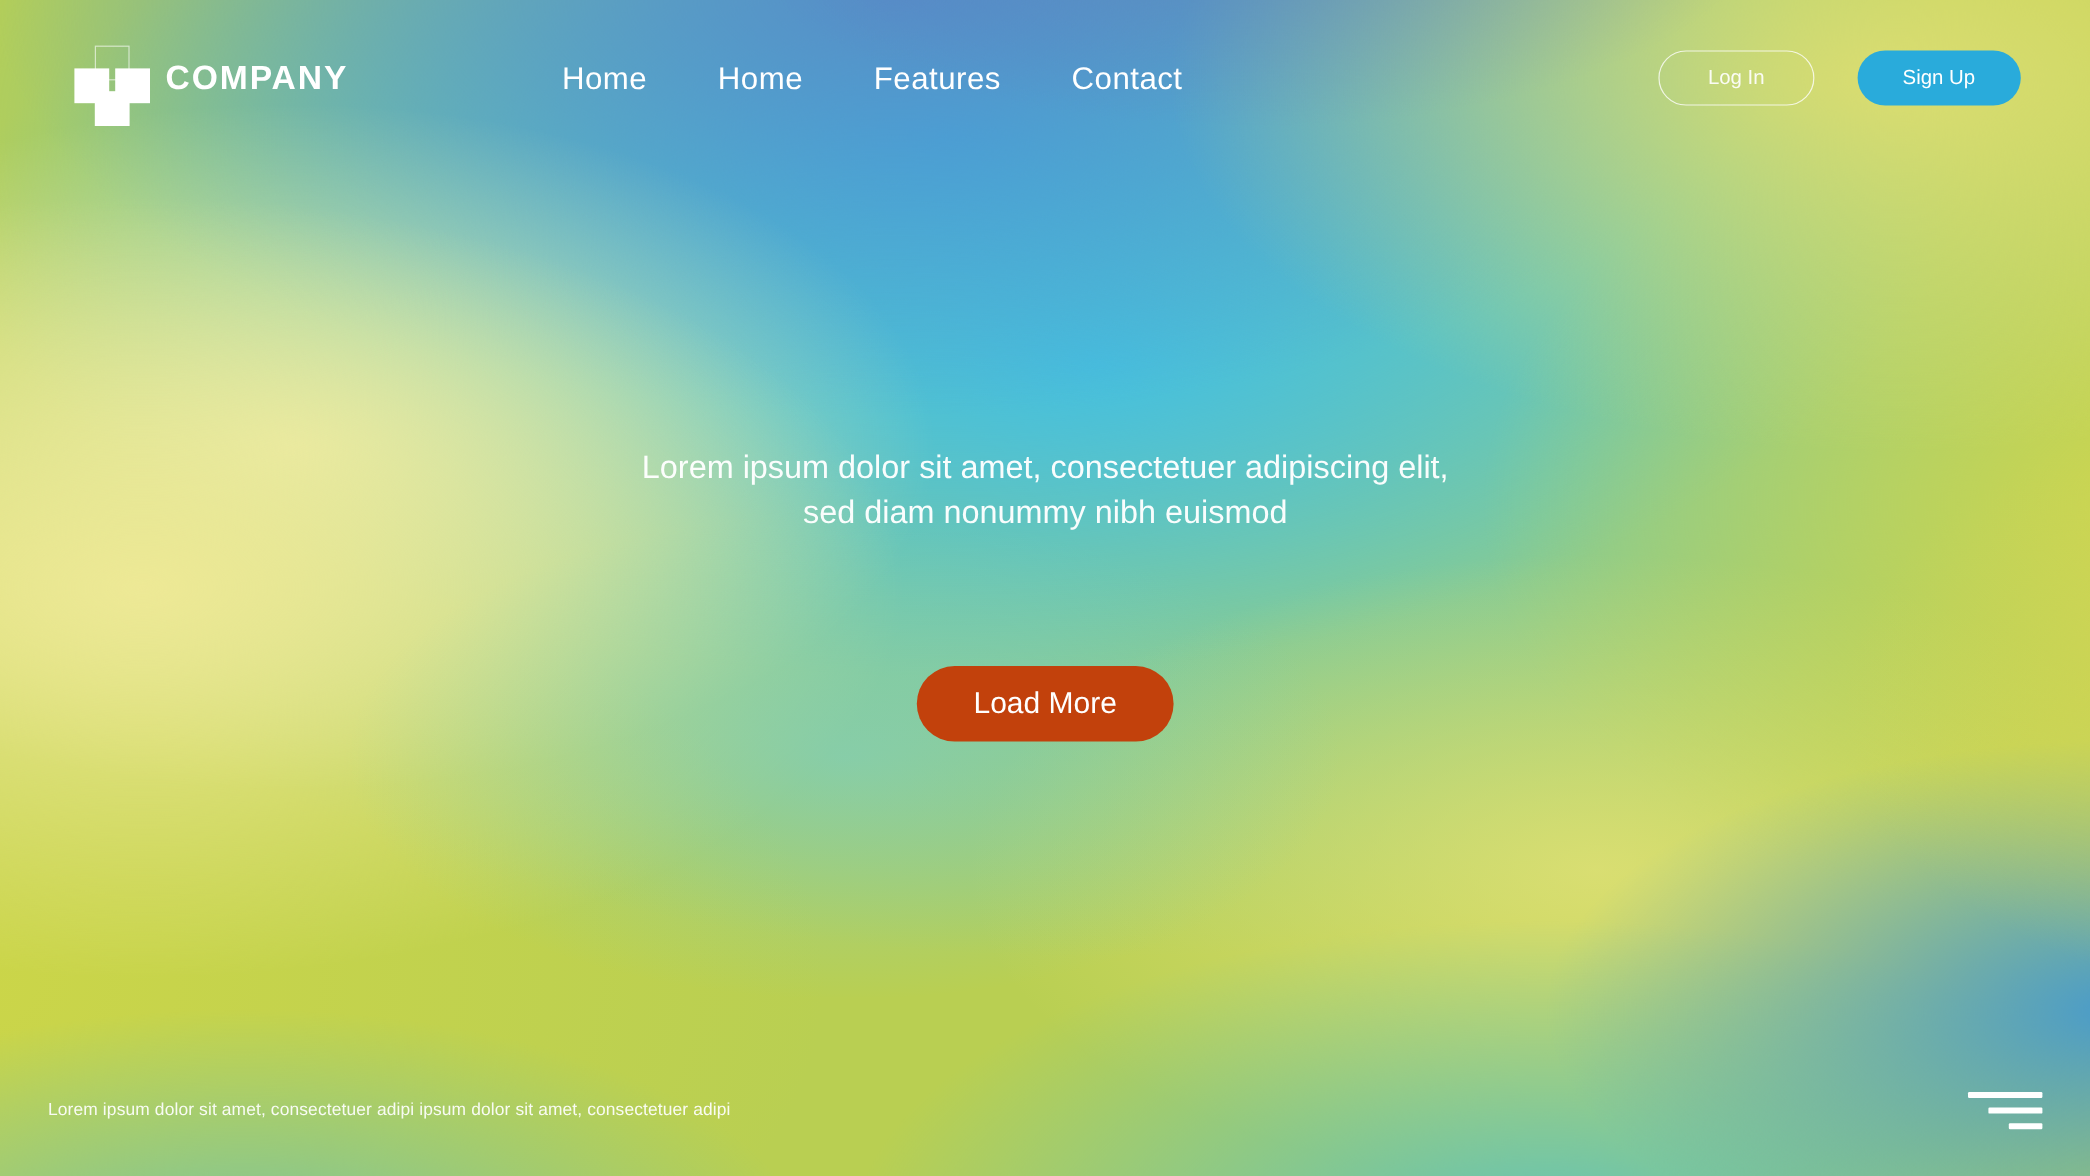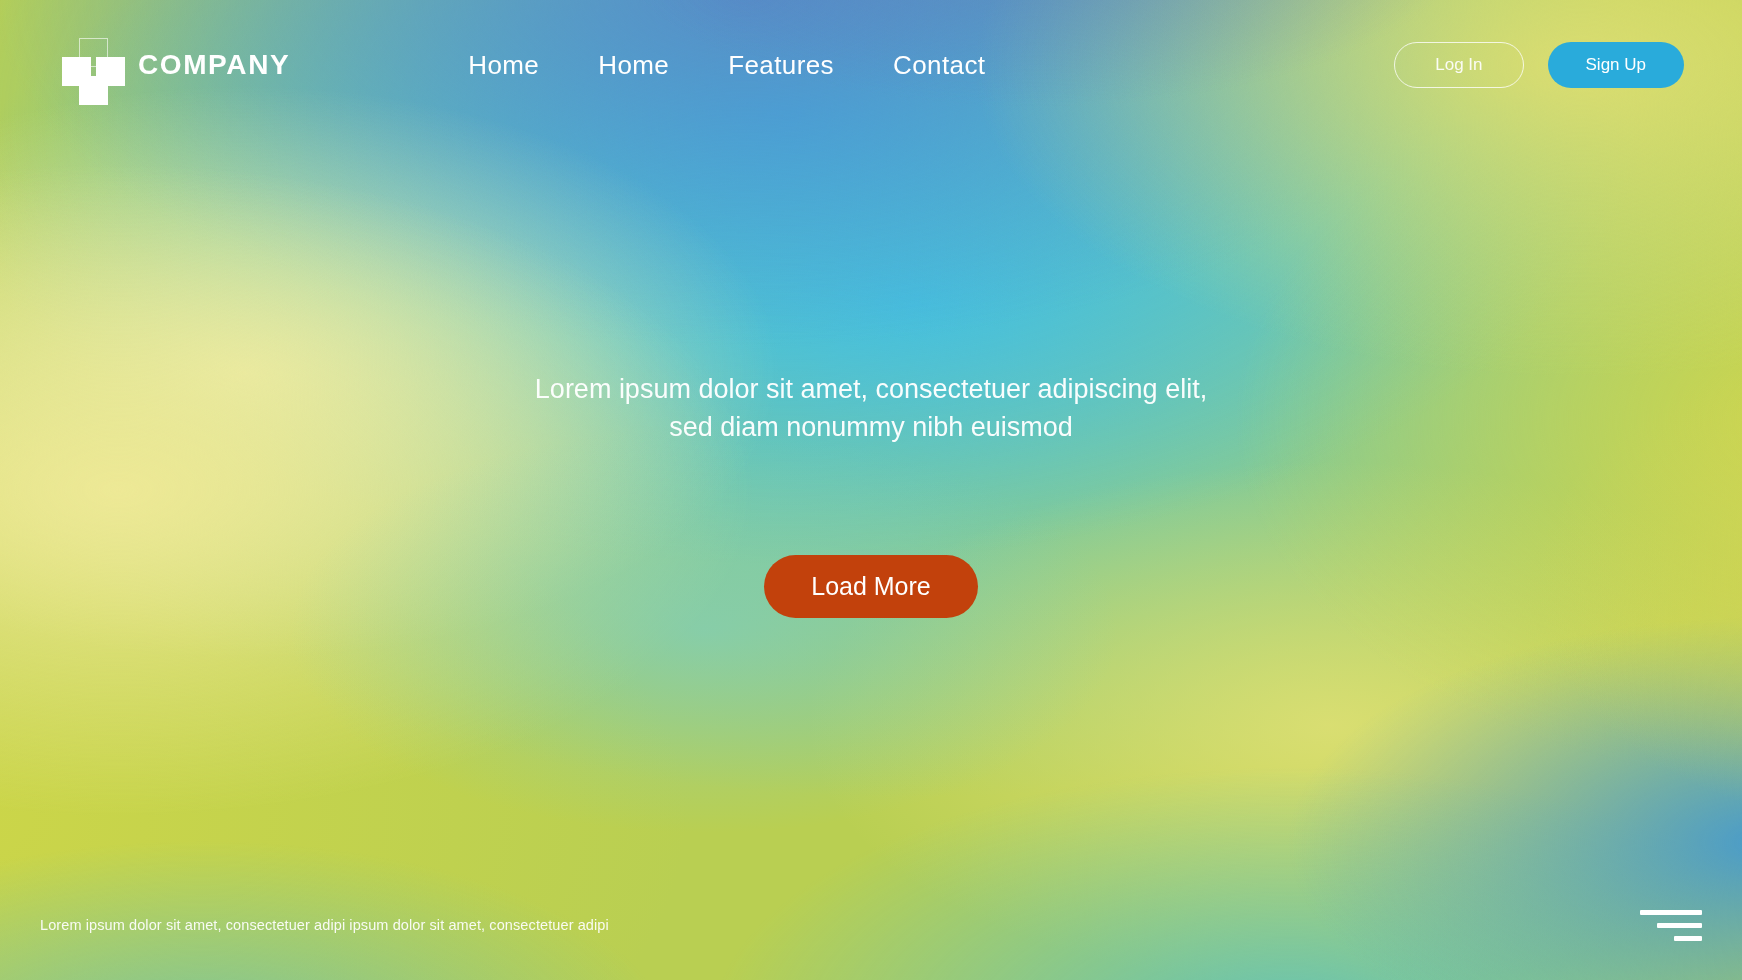--- a/index.html
+++ b/index.html
@@ -100,21 +100,21 @@
     letter-spacing:0.4px;
     text-decoration:none;
     white-space:nowrap;
     cursor:pointer;
   }
 
   .nav-actions {
     margin-left:auto;
     display:flex;
     align-items:center;
-    gap:24px;
+    gap:36px;
   }
   .btn {
     border:none;
     cursor:pointer;
     font-family:inherit;
     white-space:nowrap;
   }
   .btn-login {
     background:transparent;
     border:1.5px solid rgba(255,255,255,0.78);

